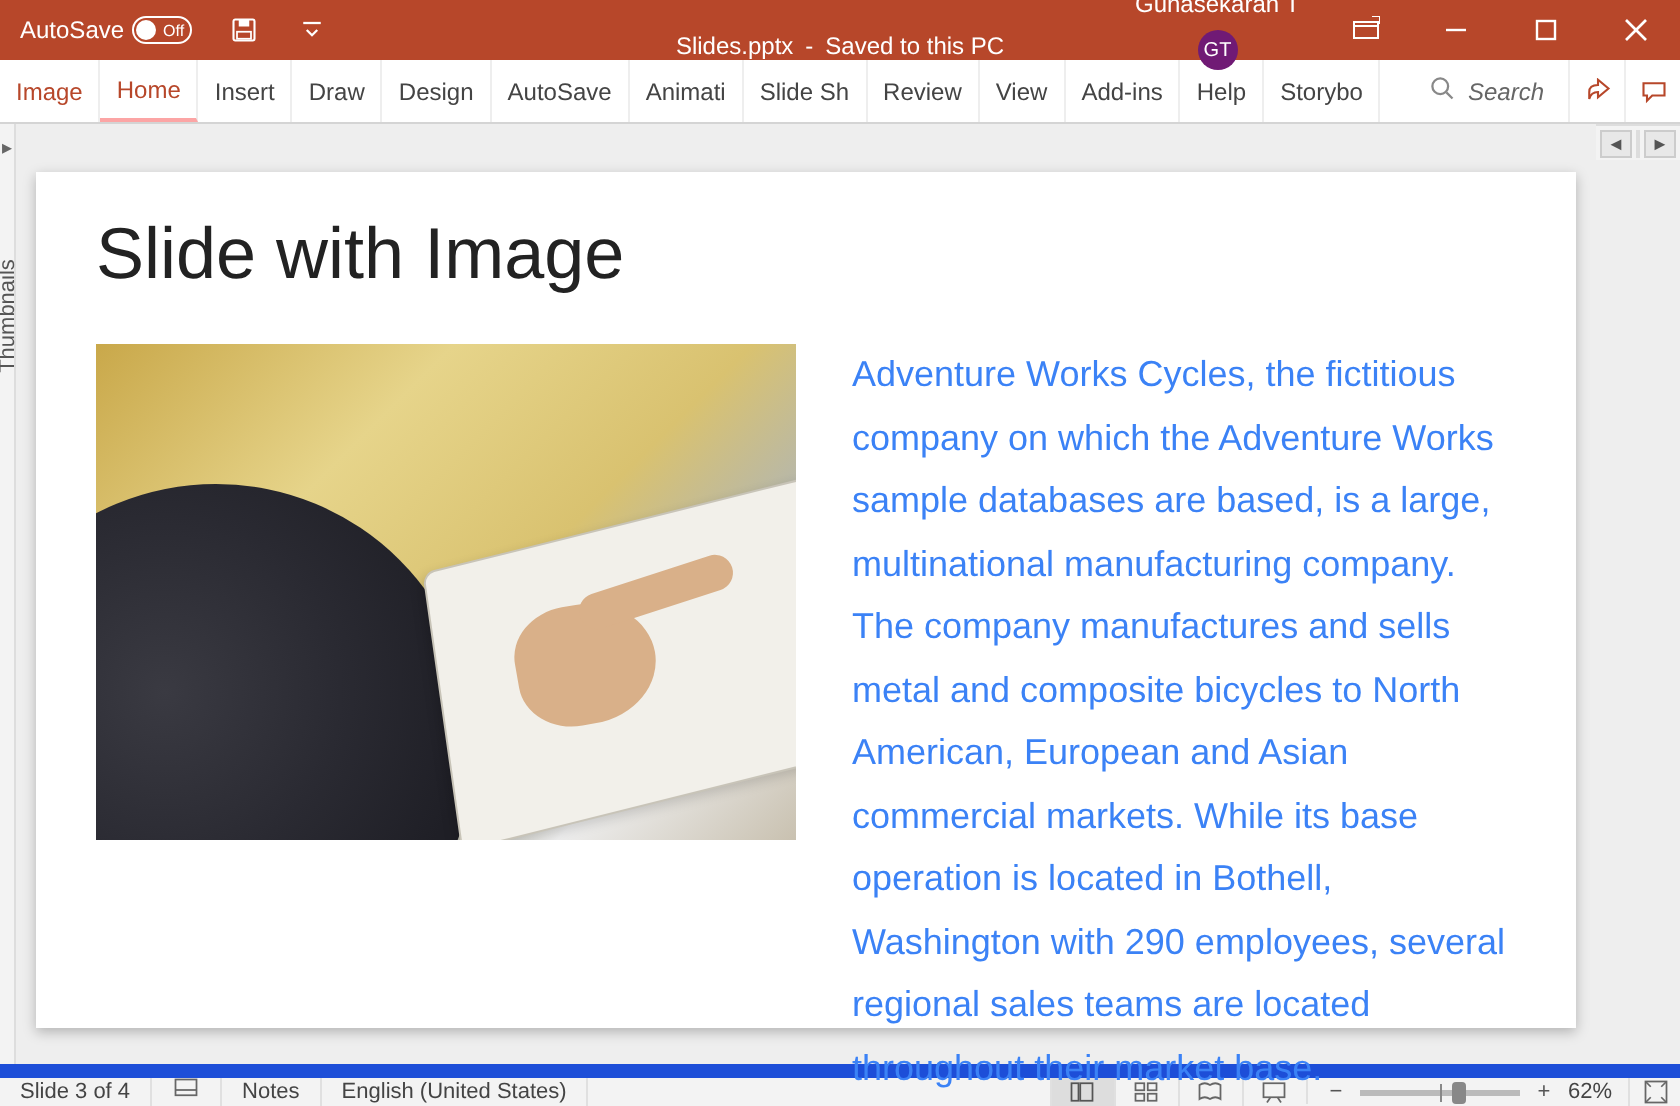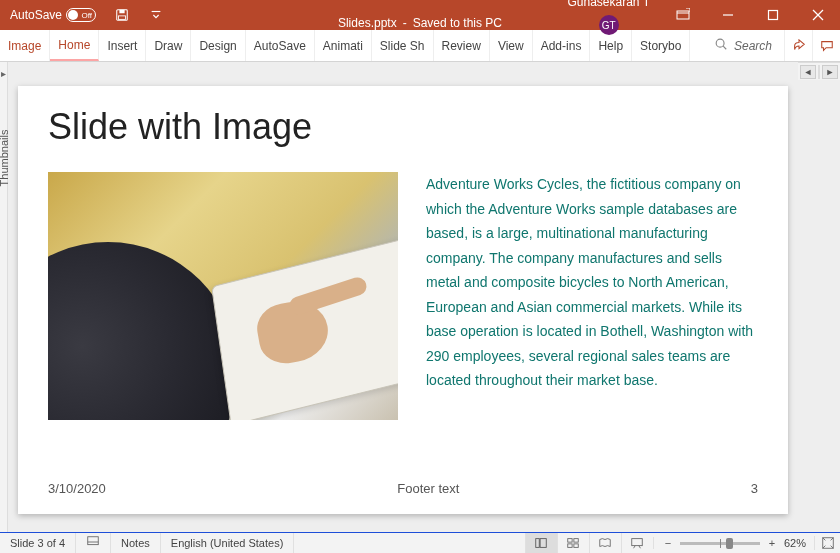--- a/index.html
+++ b/index.html
@@ -114,40 +114,40 @@
   .slide .img .hand {
     position: absolute; width: 70px; height: 60px; background: #d9b089;
     border-radius: 40% 50% 50% 40%;
     left: 210px; top: 130px; transform: rotate(-10deg);
   }
   .slide .img .finger {
     position: absolute; width: 80px; height: 18px; background: #d9b089;
     border-radius: 10px; left: 240px; top: 115px; transform: rotate(-18deg);
   }
   .slide .text {
-    flex: 1; font-size: 14px; color: #0f766e; line-height: 1.75;
+    flex: 1; font-size: 18px; color: #3b82f6; line-height: 1.75;
   }
   .slide .footer {
     position: absolute; bottom: 18px; left: 30px; right: 30px;
     display: flex; justify-content: space-between; font-size: 13px; color: #555;
   }
 
   .hscroll {
     height: 18px; background: #f3f3f3; border-top: 1px solid #ddd;
     display: flex; align-items: center; padding: 0 2px; gap: 2px;
   }
   .hscroll .arrow {
     width: 16px; height: 14px; background: #e8e8e8; border: 1px solid #ccc;
     display: flex; align-items: center; justify-content: center; font-size: 9px; color: #555;
   }
   .hscroll .track { flex: 1; height: 14px; background: #eee; border: 1px solid #ddd; }
 
   
   .statusbar {
-    height: 21px; background: #f3f3f3; border-top: 1px solid #1d4ed8;
+    height: 21px; background: #f3f3f3; border-top: 7px solid #1d4ed8;
     display: flex; align-items: center; font-size: 11px; color: #444;
   }
   .statusbar .seg {
     padding: 0 10px; display: flex; align-items: center; gap: 6px; height: 100%;
     border-right: 1px solid #e0e0e0;
   }
   .statusbar .spacer { flex: 1; }
   .statusbar .viewbtns { display: flex; height: 100%; }
   .statusbar .vb {
     width: 32px; display: flex; align-items: center; justify-content: center;
@@ -280,25 +280,20 @@
         <h1>Slide with Image</h1>
         <div class="body">
           <div class="img">
             <div class="sleeve"></div>
             <div class="tablet"></div>
             <div class="hand"></div>
             <div class="finger"></div>
           </div>
           <div class="text">Adventure Works Cycles, the fictitious company on which the Adventure Works sample databases are based, is a large, multinational manufacturing company. The company manufactures and sells metal and composite bicycles to North American, European and Asian commercial markets. While its base operation is located in Bothell, Washington with 290 employees, several regional sales teams are located throughout their market base.</div>
         </div>
-        <div class="footer">
-          <span>3/10/2020</span>
-          <span>Footer text</span>
-          <span>3</span>
-        </div>
       </div>
     </div>
     <div class="hscroll">
       <div class="arrow">◄</div>
       <div class="track"></div>
       <div class="arrow">►</div>
     </div>
   </div>
 </div>
 

